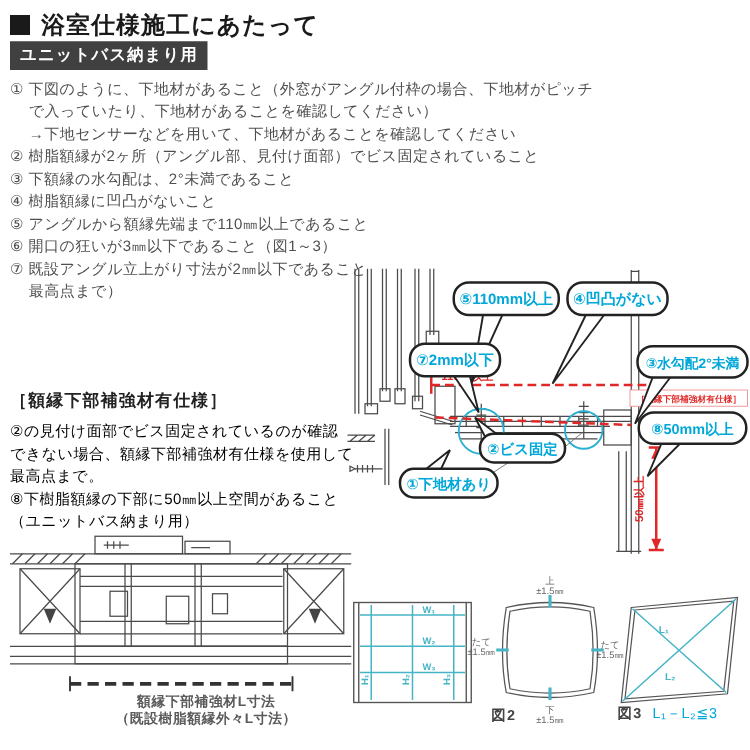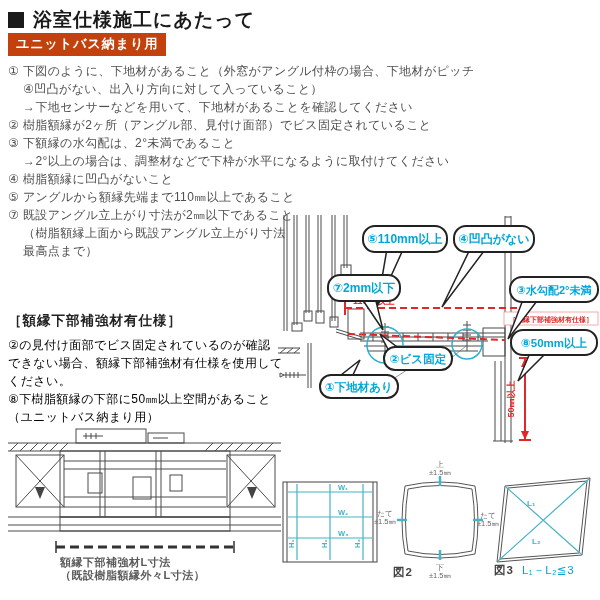--- a/index.html
+++ b/index.html
@@ -4,35 +4,35 @@
 <style>
   * { margin:0; padding:0; box-sizing:border-box; }
   html,body { width:600px; height:600px; background:#ffffff; overflow:hidden;
               font-family:"Liberation Sans","DejaVu Sans",sans-serif; }
   .abs { position:absolute; }
 
   
   #title-row { left:8px; top:7px; display:flex; align-items:center; gap:9px; }
   #title-sq { width:16px; height:16px; background:#1a1a1a; }
   #page-title { font-size:19px; font-weight:bold; color:#1a1a1a; letter-spacing:1px; }
-  #badge { left:8px; top:33px; background:#c2410c; color:#fff; font-size:13px;
+  #badge { left:8px; top:33px; background:#404040; color:#fff; font-size:13px;
            font-weight:bold; padding:2px 8px 3px; letter-spacing:1px; }
 
   
   #instructions { left:8px; top:62px; width:588px; }
   #instructions .ln { font-size:12px; line-height:18px; color:#4f4f4f; letter-spacing:0.4px; white-space:nowrap; }
   #instructions .ind { padding-left:15px; }
 
   
   #reinforce { left:8px; top:312px; width:272px; }
   #reinforce .hd { font-size:13.5px; font-weight:bold; color:#222; letter-spacing:1px; margin-bottom:6px; }
   #reinforce .ln { font-size:12px; line-height:18px; color:#000000; letter-spacing:0.4px; white-space:nowrap; }
 
   
-  #bl-caption { left:60px; top:556px; width:210px; text-align:left; color:#5a5a5a;
+  #bl-caption { left:60px; top:556px; width:210px; text-align:center; color:#5a5a5a;
                 font-size:11px; font-weight:bold; line-height:13px; letter-spacing:0.5px; }
   .figcap { font-size:11.5px; font-weight:bold; color:#444; letter-spacing:1px; }
   #fig3-cap-row { left:494px; top:563px; display:flex; gap:8px; align-items:flex-end; }
   #fig3-formula { font-size:11.5px; font-weight:normal; color:#00a7d8; letter-spacing:0.5px; }
 
   svg { position:absolute; overflow:visible; }
   svg text { font-family:"Liberation Sans","DejaVu Sans",sans-serif; }
   .art    { stroke:#4a4a4a; stroke-width:1; fill:none; }
   .artthin{ stroke:#6a6a6a; stroke-width:0.7; fill:none; }
   .bubble { fill:#ffffff; stroke:#222; stroke-width:2; }
@@ -50,37 +50,36 @@
 <body>
 
 <div class="abs" id="title-row">
   <span id="title-sq"></span>
   <span id="page-title">浴室仕様施工にあたって</span>
 </div>
 <div class="abs" id="badge">ユニットバス納まり用</div>
 
 <div class="abs" id="instructions">
   <div class="ln">① 下図のように、下地材があること（外窓がアングル付枠の場合、下地材がピッチ</div>
-  <div class="ln ind">④凹凸がない、出入り方向に対して入っていること）</div>
+  <div class="ln ind">で入っていたり、下地材があることを確認してください）</div>
   <div class="ln ind">→下地センサーなどを用いて、下地材があることを確認してください</div>
   <div class="ln">② 樹脂額縁が2ヶ所（アングル部、見付け面部）でビス固定されていること</div>
   <div class="ln">③ 下額縁の水勾配は、2°未満であること</div>
-  <div class="ln ind">→2°以上の場合は、調整材などで下枠が水平になるように取付けてください</div>
   <div class="ln">④ 樹脂額縁に凹凸がないこと</div>
   <div class="ln">⑤ アングルから額縁先端まで110㎜以上であること</div>
+  <div class="ln">⑥ 開口の狂いが3㎜以下であること（図1～3）</div>
   <div class="ln">⑦ 既設アングル立上がり寸法が2㎜以下であること</div>
-  <div class="ln ind">（樹脂額縁上面から既設アングル立上がり寸法</div>
   <div class="ln ind">最高点まで）</div>
 </div>
 
 <div class="abs" id="reinforce">
   <div class="hd">［額縁下部補強材有仕様］</div>
   <div class="ln">②の見付け面部でビス固定されているのが確認</div>
   <div class="ln">できない場合、額縁下部補強材有仕様を使用して</div>
-  <div class="ln">ください。</div>
+  <div class="ln">最高点まで。</div>
   <div class="ln">⑧下樹脂額縁の下部に50㎜以上空間があること</div>
   <div class="ln">（ユニットバス納まり用）</div>
 </div>
 
 <svg id="main-diagram" style="left:278px; top:213px;" width="322" height="257" viewBox="0 0 322 257">
 
   <g class="art">
     <path d="M6,2 V118 M9,2 V118 M16,2 V112 M19,2 V112 M28,2 V100 M31,2 V100 M40,2 V100 M43,2 V100 M54,2 V108 M57,2 V108 M66,2 V55 M69,2 V55"></path>
     <rect x="26" y="98" width="8" height="10"></rect>
     <rect x="38" y="98" width="8" height="12"></rect>

